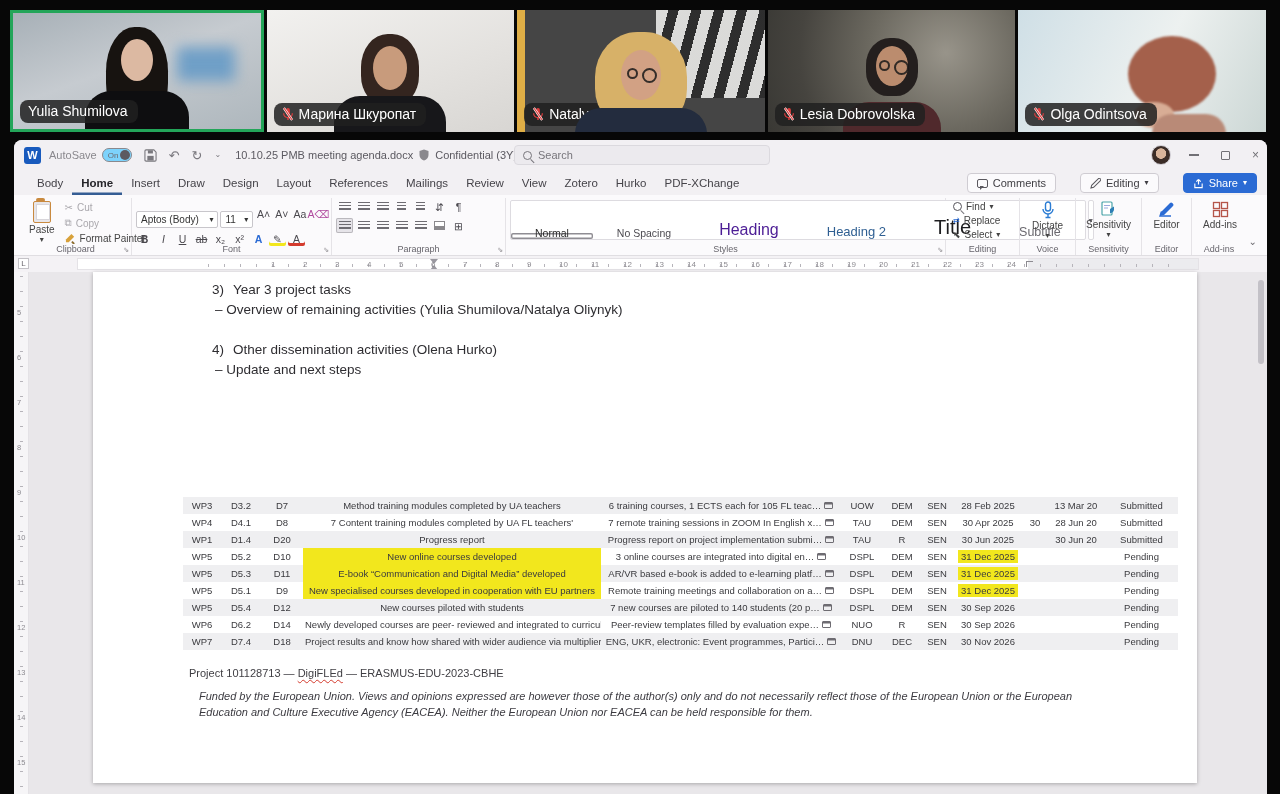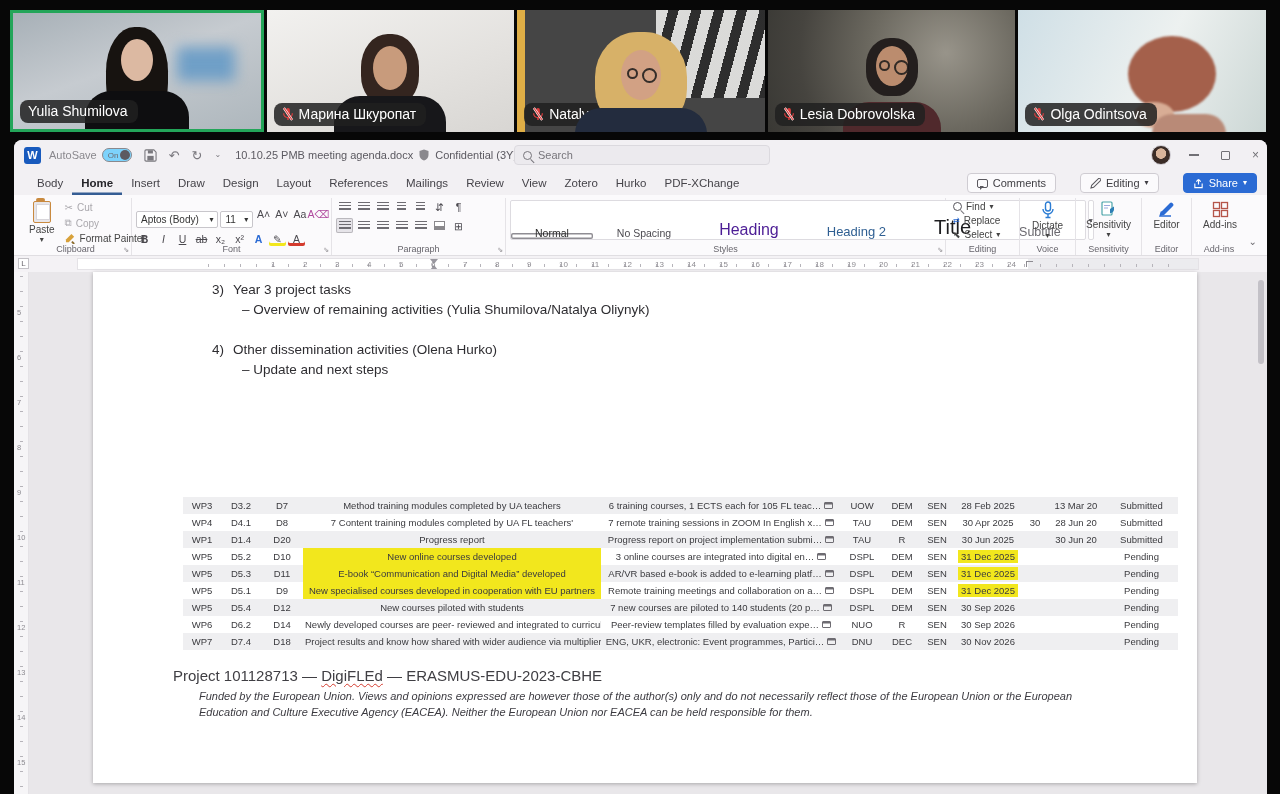--- a/index.html
+++ b/index.html
@@ -169,39 +169,39 @@
     background:repeating-linear-gradient(to bottom,#b6b4ba 0 1px,transparent 1px 15px);}
   .vnum{position:absolute;left:3px;font-size:7.5px;color:#8d8b91;background:#f6f5f7;}
   .vscroll{position:absolute;right:1px;top:2px;width:10px;bottom:2px;}
   .vthumb{position:absolute;left:2px;top:6px;width:6px;height:84px;border-radius:3px;background:#c3c1c7;cursor:pointer;}
   .page{position:absolute;left:79px;top:0;width:1104px;height:511px;background:#fff;
     box-shadow:0 1px 4px rgba(0,0,0,.28);}
 
   
   .agenda-item{position:absolute;left:119px;font-size:13.5px;color:#2e2d31;line-height:20px;}
   .agenda-item .num{display:inline-block;width:21px;}
-  .agenda-item .sub{margin-left:30px;}
+  .agenda-item .sub{margin-left:3px;}
   .agenda-item:nth-of-type(1){top:8px;}
   .agenda-item:nth-of-type(2){top:68px;}
 
   table.deliv{position:absolute;left:90px;top:225px;width:995px;border-collapse:collapse;table-layout:fixed;
     font-size:9.5px;color:#3a3a3e;}
   table.deliv td{height:17px;padding:0 2px;white-space:nowrap;overflow:hidden;text-align:center;vertical-align:middle;}
   table.deliv tr.odd{background:#efeff1;}
   table.deliv tr.even{background:#fff;}
   td.hl{background:#f2e71d;}
   .hl-span{background:#f2e71d;padding:1px 3px;}
   td.desc-cell{text-align:center;}
   .desc-wrap{display:inline-flex;align-items:center;gap:3px;max-width:100%;}
   .note-ic{flex:0 0 auto;width:9px;height:7px;border:1px solid #6e6c72;border-radius:1px;
     box-shadow:inset 0 1.6px 0 #6e6c72;}
   .c1{width:38px}.c2{width:40px}.c3{width:42px}.c4{width:298px}.c5{width:240px}.c6{width:42px}
   .c7{width:38px}.c8{width:32px}.c9{width:70px}.c10{width:24px}.c11{width:58px}.c12{width:73px}
 
-  .proj-line{position:absolute;left:80px;top:395px;font-size:15px;color:#3f3e43;}
+  .proj-line{position:absolute;left:96px;top:395px;font-size:11px;color:#3f3e43;}
   .proj-name{text-decoration:underline wavy #d43b2e 1px;text-underline-offset:2px;}
   .disclaimer{position:absolute;left:106px;top:416px;width:906px;font-size:11px;line-height:16px;
     font-style:italic;color:#3c3b41;}
 </style>
 </head>
 <body>
 
 <div class="video-strip">
     <div class="tile v2 active">
       <div class="scene">

